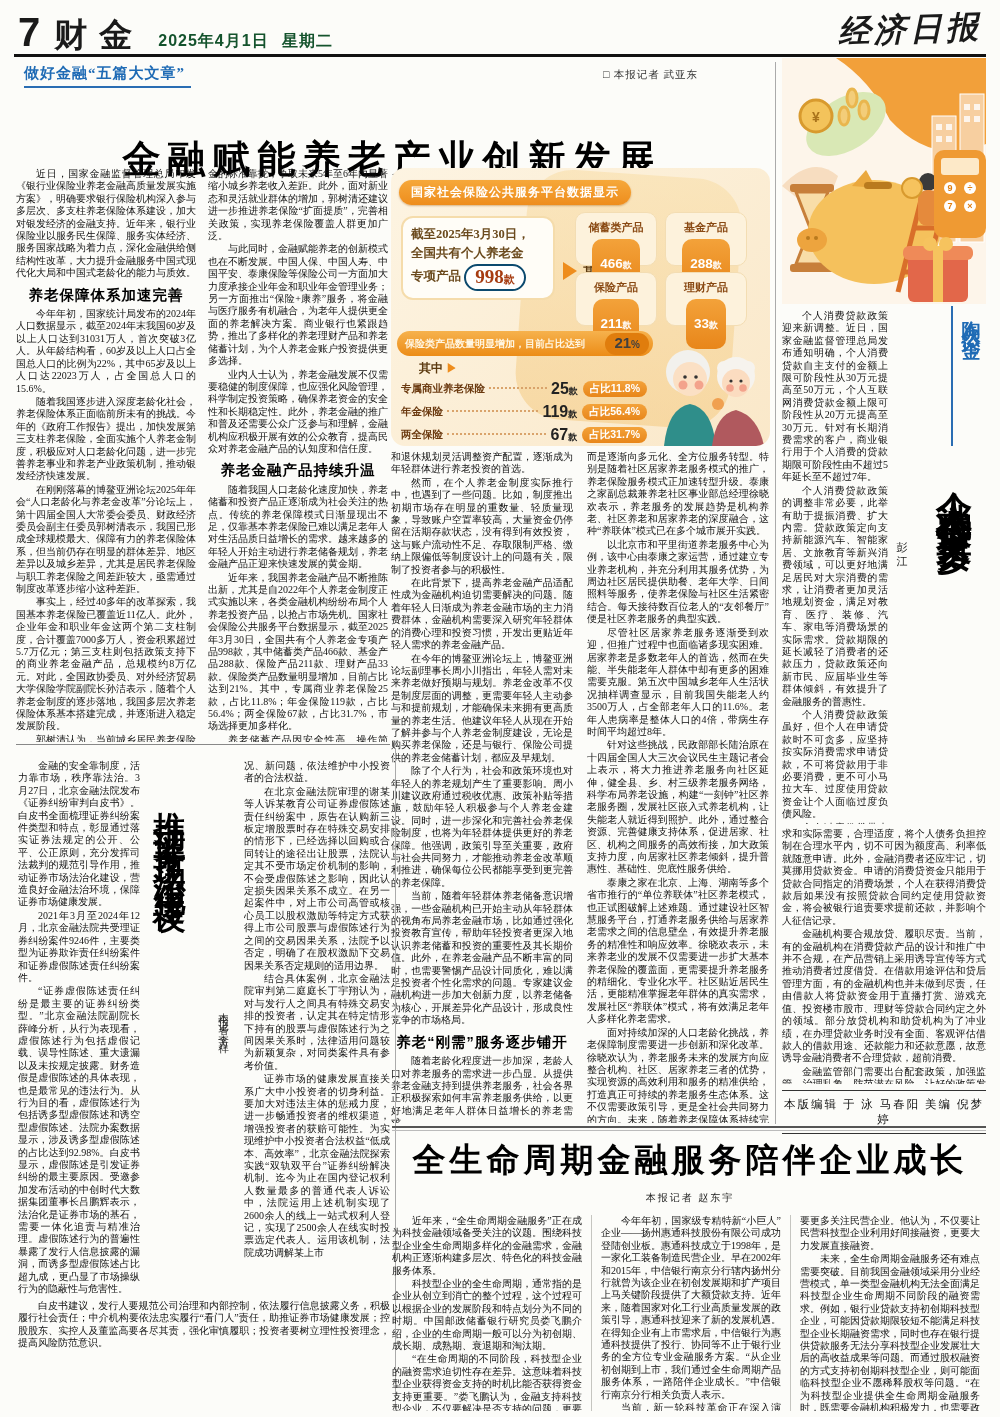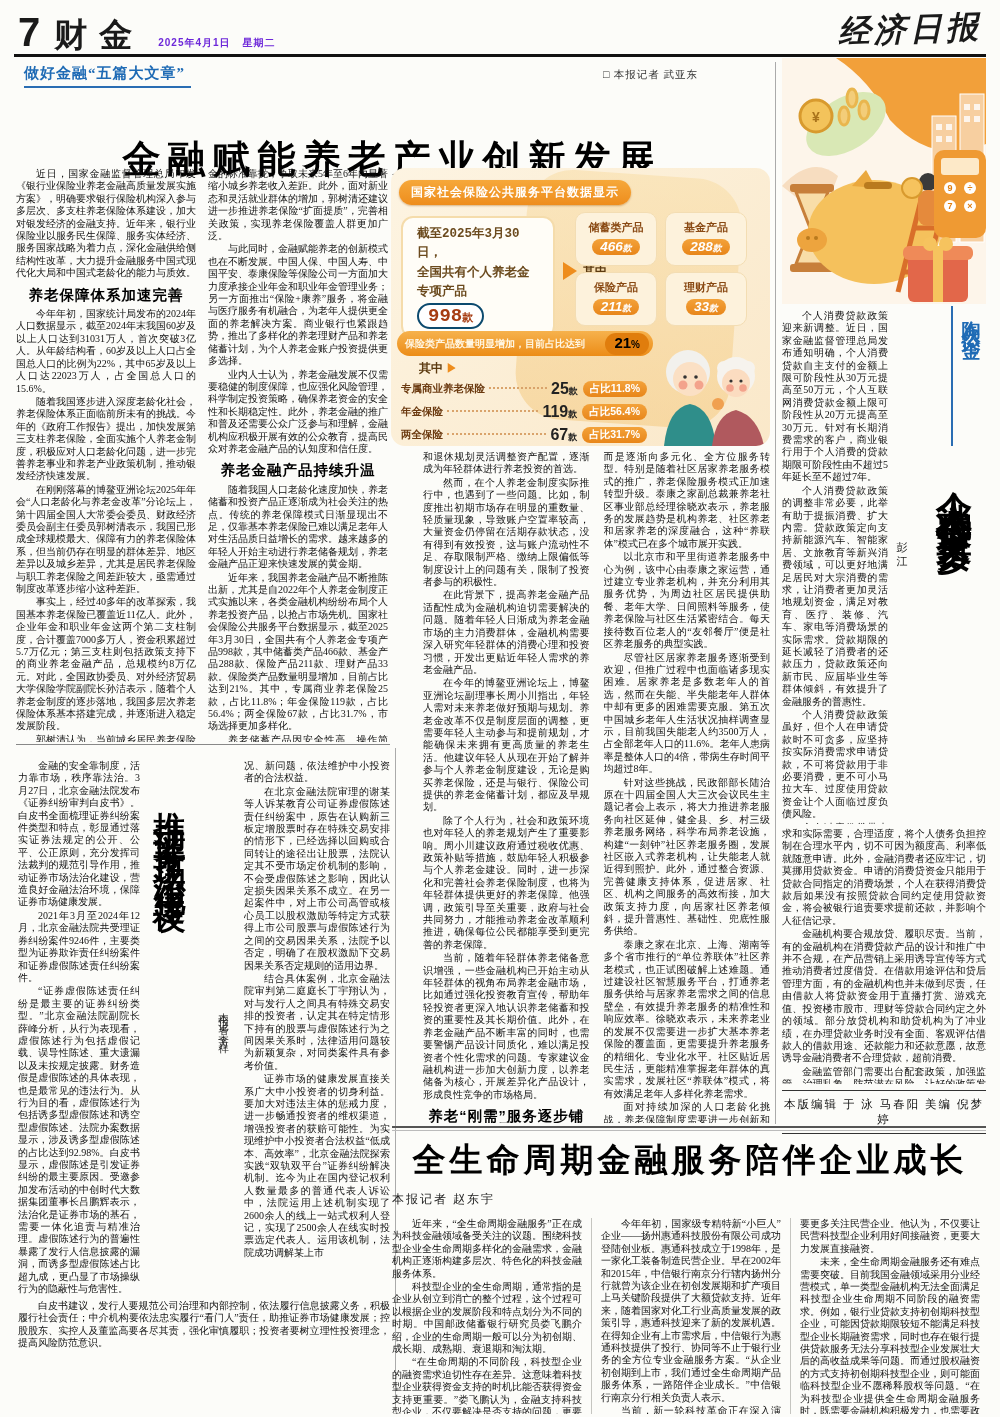--- a/index.html
+++ b/index.html
@@ -4,79 +4,79 @@
 <style>
   * { margin:0; padding:0; box-sizing:border-box; }
   body { background:#e9e9e6; font-family:"Liberation Serif","DejaVu Serif",serif; color:#1a1a1a; }
   #page { position:relative; width:1000px; height:1417px; margin:0 auto; background:#fcfcf9; overflow:hidden; }
 
   
   .masthead { position:absolute; top:6px; left:18px; right:14px; height:46px; }
   .mast-left { position:absolute; left:0; bottom:0; display:flex; align-items:baseline; gap:14px; }
   .page-no { font-family:"Liberation Sans",sans-serif; font-weight:900; font-size:40px; line-height:1; }
   .section-name { font-family:"Liberation Sans",sans-serif; font-weight:900; font-size:33px; letter-spacing:12px; line-height:1; }
-  .mast-date { font-family:"Liberation Sans",sans-serif; font-weight:700; font-size:10px; color:#6d28d9; letter-spacing:1px; }
+  .mast-date { font-family:"Liberation Sans",sans-serif; font-weight:700; font-size:16px; color:#14532d; letter-spacing:1px; }
   .paper-logo { position:absolute; right:4px; bottom:0; font-weight:900; font-style:italic; font-size:32px; letter-spacing:4px; transform:rotate(-2deg); }
   .mast-rule { position:absolute; top:54px; left:14px; width:972px; height:3px; background:#111; }
 
   
   .bodytext { font-size:10px; line-height:12.4px; text-align:justify; color:#111; }
   .para { text-indent:2em; margin-bottom:1px; }
   .para.nc { text-indent:0; }
   .col-heading { font-family:"Liberation Sans",sans-serif; font-weight:700; font-size:14.5px; text-align:center; letter-spacing:1px; margin:9px 0 7px; color:#000; }
 
   
   .kicker-row { position:absolute; top:64px; left:24px; width:740px; display:flex; justify-content:space-between; align-items:flex-start; }
   .kicker { color:#1f6bb5; font-weight:700; font-size:15px; letter-spacing:1px; border-bottom:2px solid #2a6db3; padding:0 6px 3px 0; }
   .main-byline { font-size:10.5px; color:#333; margin-right:66px; margin-top:4px; letter-spacing:1px; }
   .main-headline { position:absolute; top:92px; left:15px; width:755px; text-align:center;
     font-family:"Liberation Sans",sans-serif; font-weight:900; font-size:38px; letter-spacing:7px; color:#000;margin-top:42px; }
 
   .maincol { position:absolute; top:168px; width:180px; height:574px; overflow:hidden; }
   #col1 { left:16px; } #col2 { left:208px; }
   .midright { position:absolute; top:168px; left:391px; width:379px; height:960px; }
-  .mid-cols { display:flex; gap:14px; margin-top:5px;margin-left:32px; }
+  .mid-cols { display:flex; gap:14px; margin-top:5px; }
   .mid-col { width:182px; height:672px; overflow:hidden; }
 
   .h-rule-left { position:absolute; top:744px; left:16px; width:374px; height:1px; background:#888; }
   .v-rule-sec { position:absolute; top:748px; left:395px; width:1px; height:662px; background:#aaa; }
   .v-rule-sidebar { position:absolute; top:62px; left:775px; width:1px; height:1062px; background:#aaa; }
 
   
   .infographic { position:relative; width:379px; height:278px; border-radius:14px; overflow:hidden;
     background:linear-gradient(135deg,#fdf4e2,#fae8c9); }
   .ig-shield { position:absolute; right:34px; top:6px; width:215px; height:250px; background:linear-gradient(#f8dda6,#f4c97f); border-radius:46px; opacity:.55; transform:rotate(4deg); }
   .ig-title { position:absolute; left:8px; top:12px; padding:4px 12px; border-radius:14px;
     background:linear-gradient(#f6a83a,#ee8d1d); color:#fff; font-family:"Liberation Sans",sans-serif;
     font-weight:700; font-size:12px; letter-spacing:1px; box-shadow:0 1px 2px rgba(160,90,10,.4); }
-  .ig-datebox { position:absolute; left:10px; top:48px; width:154px; padding:7px 14px; background:#fffdf7;
+  .ig-datebox { position:absolute; left:10px; top:48px; width:154px; padding:7px 8px; background:#fffdf7;
     border:2px solid #f5dcab; border-radius:12px; font-weight:700; font-size:12.5px; color:#6b4a1d; line-height:1.55;
-    font-family:Liberation Mono, monospace; }
+    font-family:Liberation Serif, serif; }
   .ig-998 { display:inline-block; background:#fff; border:2px solid #0c4a6e; border-radius:14px; padding:0 9px;
     color:#a63c12; font-size:19px; font-weight:900; line-height:1.2; vertical-align:middle; }
   .ig-998 .unit { font-size:11px; }
   .ig-arrow { position:absolute; left:172px; top:94px; width:0; height:0; border-top:9px solid transparent;
     border-bottom:9px solid transparent; border-left:14px solid #ee8d1d; }
   .ig-qz { position:absolute; font-family:"Liberation Sans",sans-serif; font-weight:700; font-size:12px; color:#5c3a10; }
   #ig-qz1 { left:192px; top:95px; }
   #ig-qz2 { left:28px; top:192px; }
   .ig-play { color:#ee8d1d; font-size:11px; }
   .ig-card { position:absolute; width:82px; height:54px; background:#fdf2dc; border:1px solid #f3ddb3; border-radius:10px;
     text-align:center; padding-top:7px; font-family:"Liberation Sans",sans-serif; }
   .ig-card .lbl { font-weight:700; font-size:11px; color:#8a4a14; }
   .ig-card .cnt { display:inline-block; margin-top:4px; background:linear-gradient(#f3a23a,#e8861a); color:#fff;
-    border-radius:10px; padding:0 8px; font-weight:900; font-size:13.5px;font-style:italic; }
+    border-radius:10px; padding:17px 8px; font-weight:900; font-size:13.5px; }
   .ig-card .cnt .unit { font-size:9px; font-weight:700; }
   #igc1 { left:184px; top:44px; } #igc2 { left:274px; top:44px; }
   #igc3 { left:184px; top:104px; } #igc4 { left:274px; top:104px; }
   .ig-band { position:absolute; left:6px; top:163px; width:256px; height:25px; border-radius:13px;
     background:linear-gradient(#f6b24d,#ec8c17); display:flex; align-items:center; padding:0 4px 0 8px;
     font-family:"Liberation Sans",sans-serif;gap:20px; }
   .ig-band .txt { color:#fff6e2; font-weight:700; font-size:10px; flex:1; }
-  .ig-21 { background:#e07d0d; color:#000000; border-radius:12px; padding:0 9px; font-weight:900; font-size:15px; line-height:20px; }
+  .ig-21 { background:#e07d0d; color:#404040; border-radius:12px; padding:0 9px; font-weight:900; font-size:15px; line-height:20px; }
   .ig-21 .unit { font-size:10px; }
   .ig-rows { position:absolute; left:10px; top:212px; width:246px; font-family:"Liberation Sans",sans-serif; }
   .ig-row { display:flex; align-items:center; margin-bottom:5px; }
   .ig-row .lbl { font-weight:700; font-size:10.5px; color:#6b3a10; white-space:nowrap; }
   .ig-row .dots { flex:1; border-bottom:2px dotted #d9a36b; margin:0 4px 3px; min-width:8px; }
   .ig-row .num { font-weight:900; font-size:16px; color:#222; white-space:nowrap; }
   .ig-row .num .unit { font-size:9px; font-weight:700; }
   .ig-row .pct { margin-left:5px; background:linear-gradient(#f3a23a,#e8861a); color:#fff; border-radius:10px;
     padding:1px 7px; font-weight:700; font-size:10.5px; white-space:nowrap; }
   .ig-couple { position:absolute; right:2px; bottom:0; }
@@ -105,21 +105,21 @@
     letter-spacing:6px; color:#222; }
   .sb-wide { width:204px; height:256px; overflow:hidden; margin-top:2px; }
   .sb-editors { margin-top:6px; border-top:1px solid #333; border-bottom:1px solid #333; padding:6px 0;
     text-align:center; font-size:11.5px; letter-spacing:2px; color:#111; }
 
   
   .h-rule-bottom { position:absolute; top:1126px; left:392px; width:594px; height:2px; background:#555; }
   .h-rule-bottom2 { position:absolute; top:1130px; left:392px; width:594px; height:1px; background:#bbb; }
   .lifecycle { position:absolute; top:1138px; left:392px; width:596px; }
   .lc-headline { text-align:center; font-weight:900; font-size:33px; letter-spacing:4px; color:#000; }
-  .lc-byline { font-size:12px; letter-spacing:2px; margin:8px 0 10px; color:#222; }
+  .lc-byline { text-align:center; font-size:10px; letter-spacing:2px; margin:8px 0 10px; color:#222; }
   .lc-cols { display:flex; }
   .lc-col { width:190px; height:196px; overflow:hidden; }
   .lc-col + .lc-col { border-left:1px solid #c5c5c0; margin-left:9px; padding-left:9px; }
 </style>
 </head>
 <body>
 
 <div id="page">
 
   <div class="masthead">

